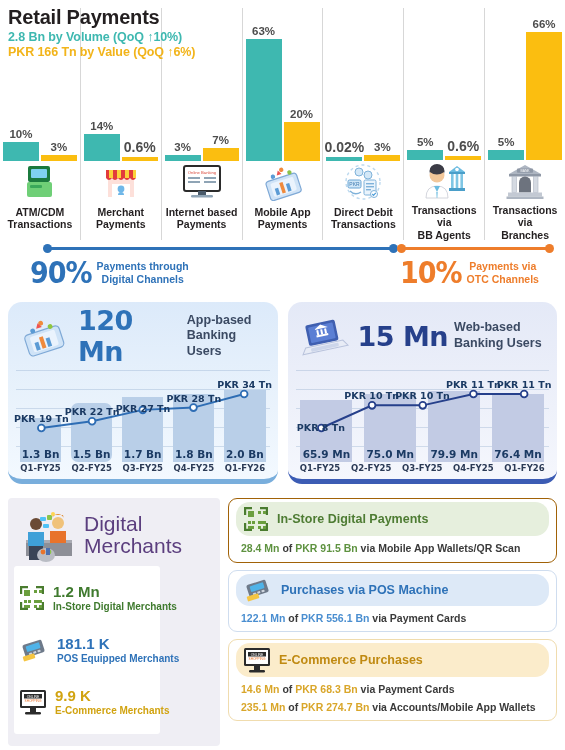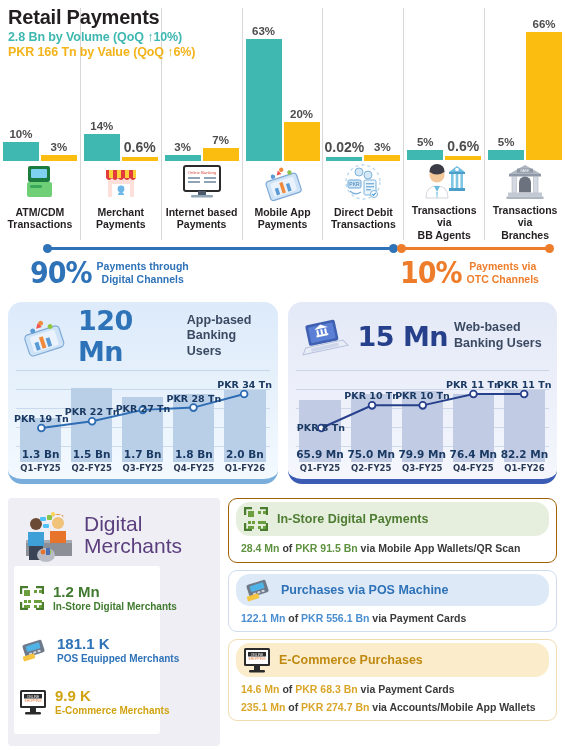--- a/index.html
+++ b/index.html
@@ -411,21 +411,21 @@
         <div class="gridline" style="top: 42px;"></div>
         <div class="gridline" style="top: 61px;"></div>
         <div class="gridline" style="top: 80px;"></div>
         <div class="lbars">
           <div class="lbarcell">
             <div class="lbar" style="height: 44px;">
               <div class="lbarval">1.3 Bn</div>
             </div>
           </div>
           <div class="lbarcell">
-            <div class="lbar" style="height: 74px;">
+            <div class="lbar" style="height: 59px; border-radius: 7px;">
               <div class="lbarval">1.5 Bn</div>
             </div>
           </div>
           <div class="lbarcell">
             <div class="lbar" style="height: 65.463px;">
               <div class="lbarval">1.7 Bn</div>
             </div>
           </div>
           <div class="lbarcell">
             <div class="lbar" style="height: 67.642px;">
@@ -504,25 +504,20 @@
             </div>
           </div>
           <div class="lbarcell">
             <div class="lbar" style="height: 70.5986px;">
               <div class="lbarval">79.9 Mn</div>
             </div>
           </div>
           <div class="lbarcell">
             <div class="lbar" style="height: 68.4661px;">
               <div class="lbarval">76.4 Mn</div>
-            </div>
-          </div>
-          <div class="lbarcell">
-            <div class="lbar" style="height: 72px;">
-              <div class="lbarval">82.2 Mn</div>
             </div>
           </div>
         </div>
         <div class="xaxis">
           <div class="xlab">Q1-FY25</div>
           <div class="xlab">Q2-FY25</div>
           <div class="xlab">Q3-FY25</div>
           <div class="xlab">Q4-FY25</div>
           <div class="xlab">Q1-FY26</div>
         </div>

